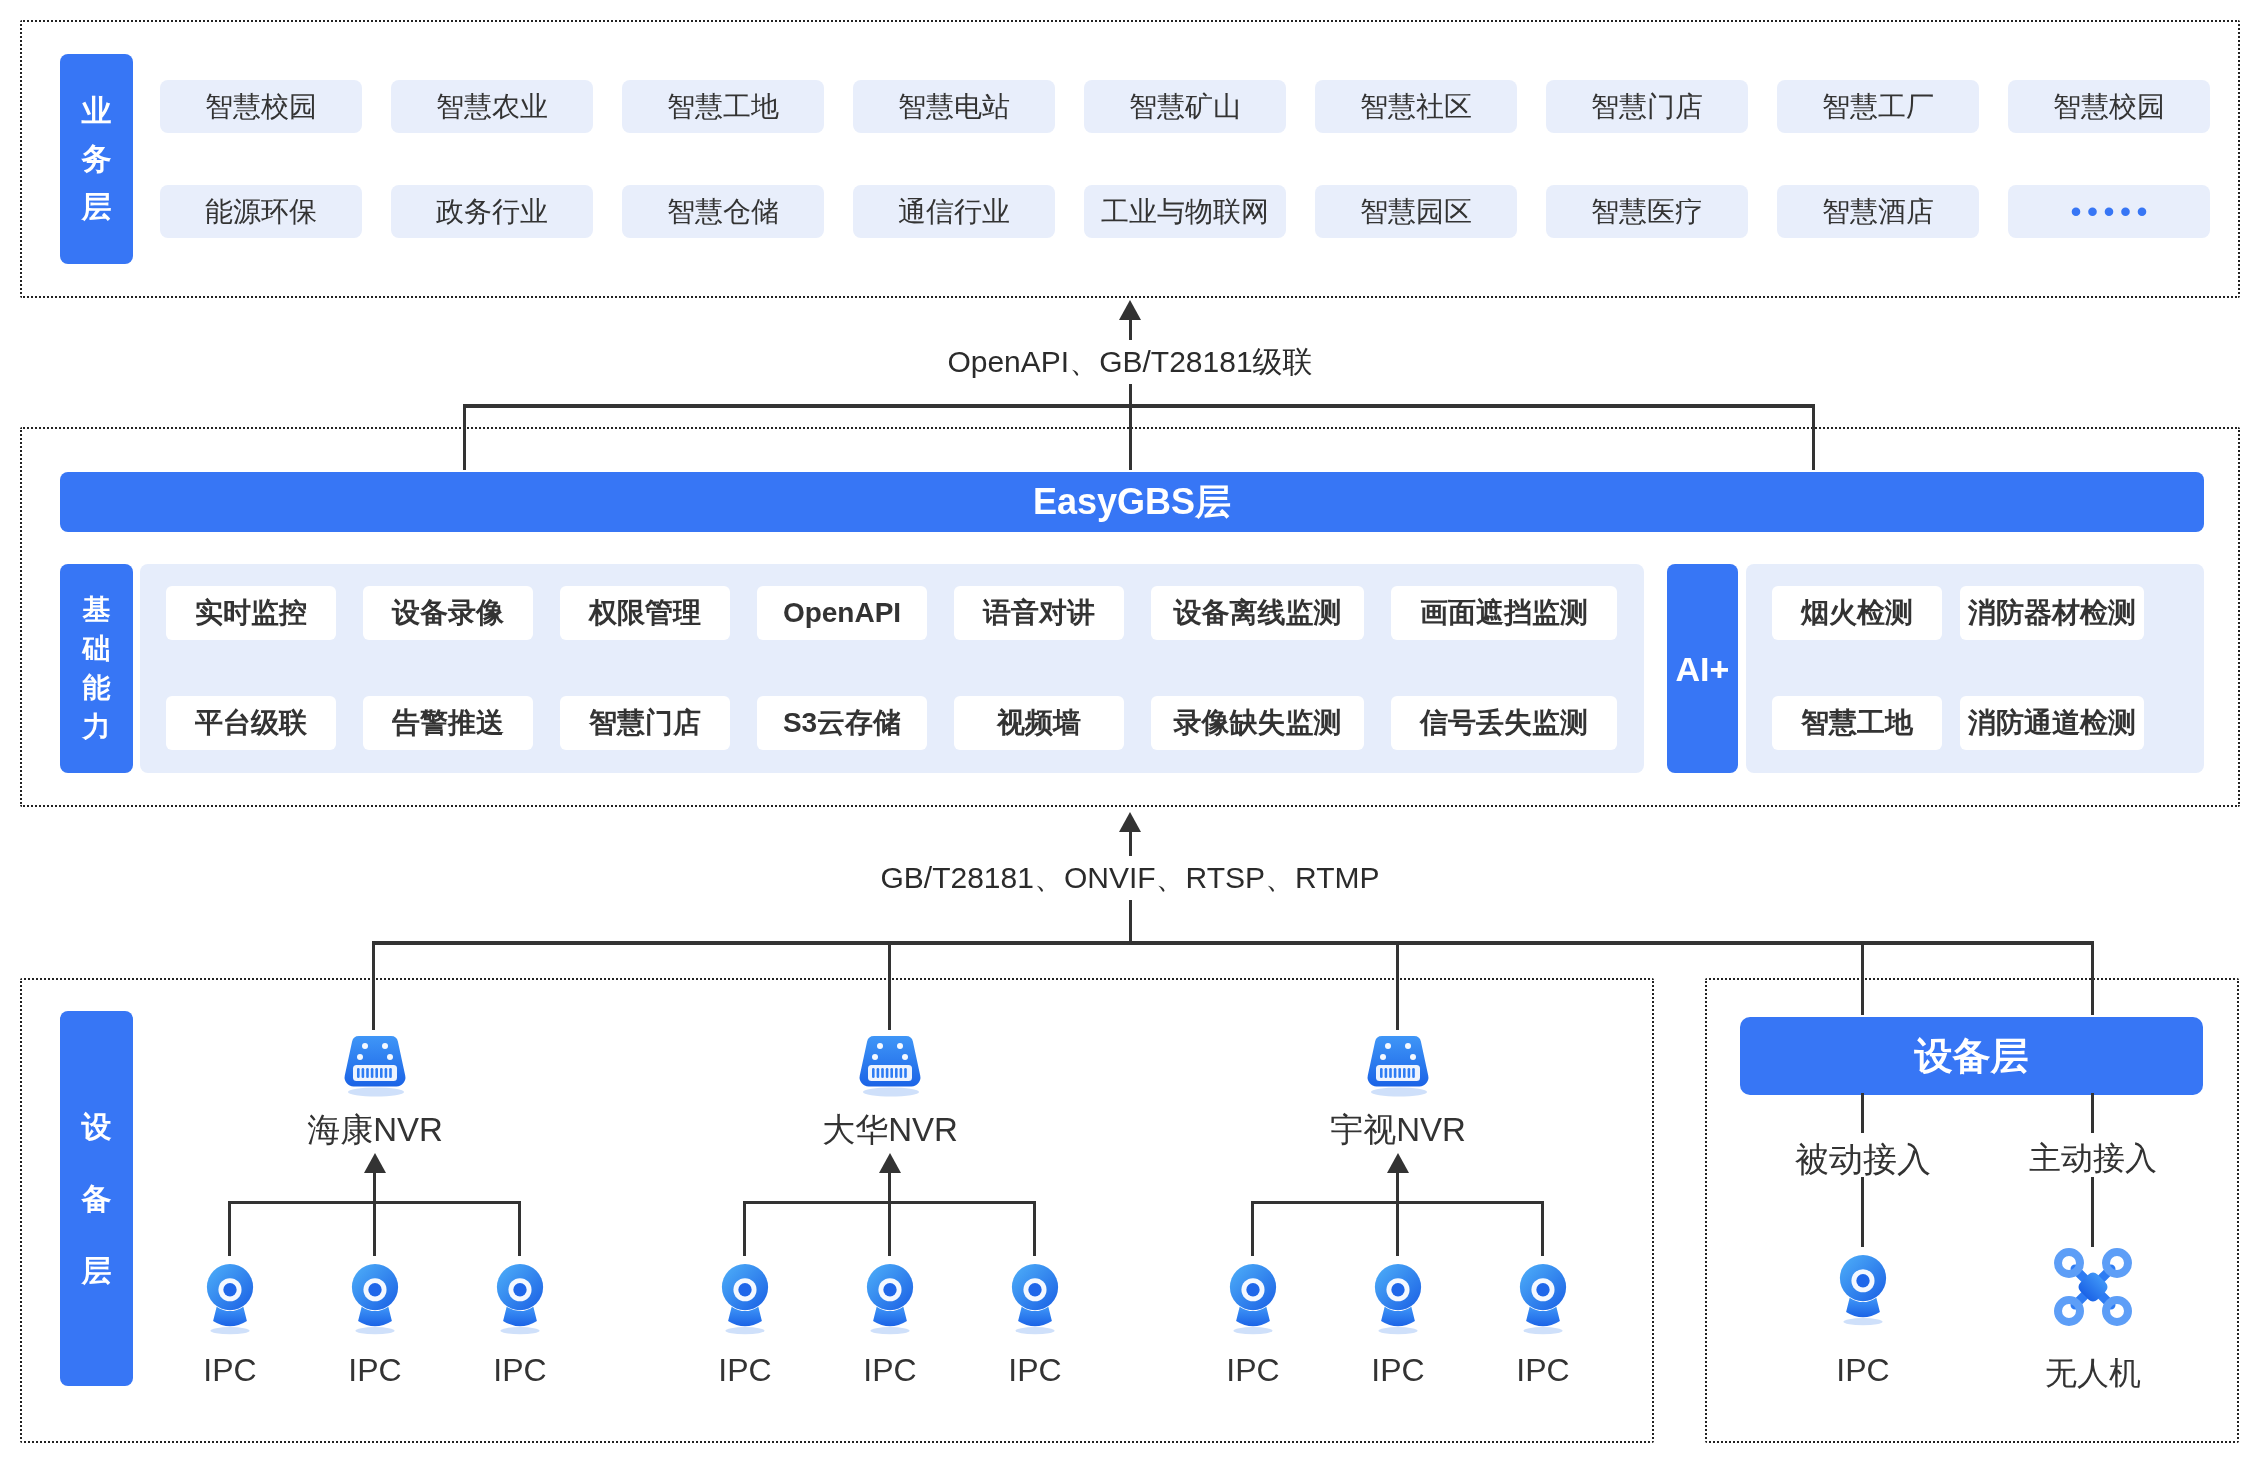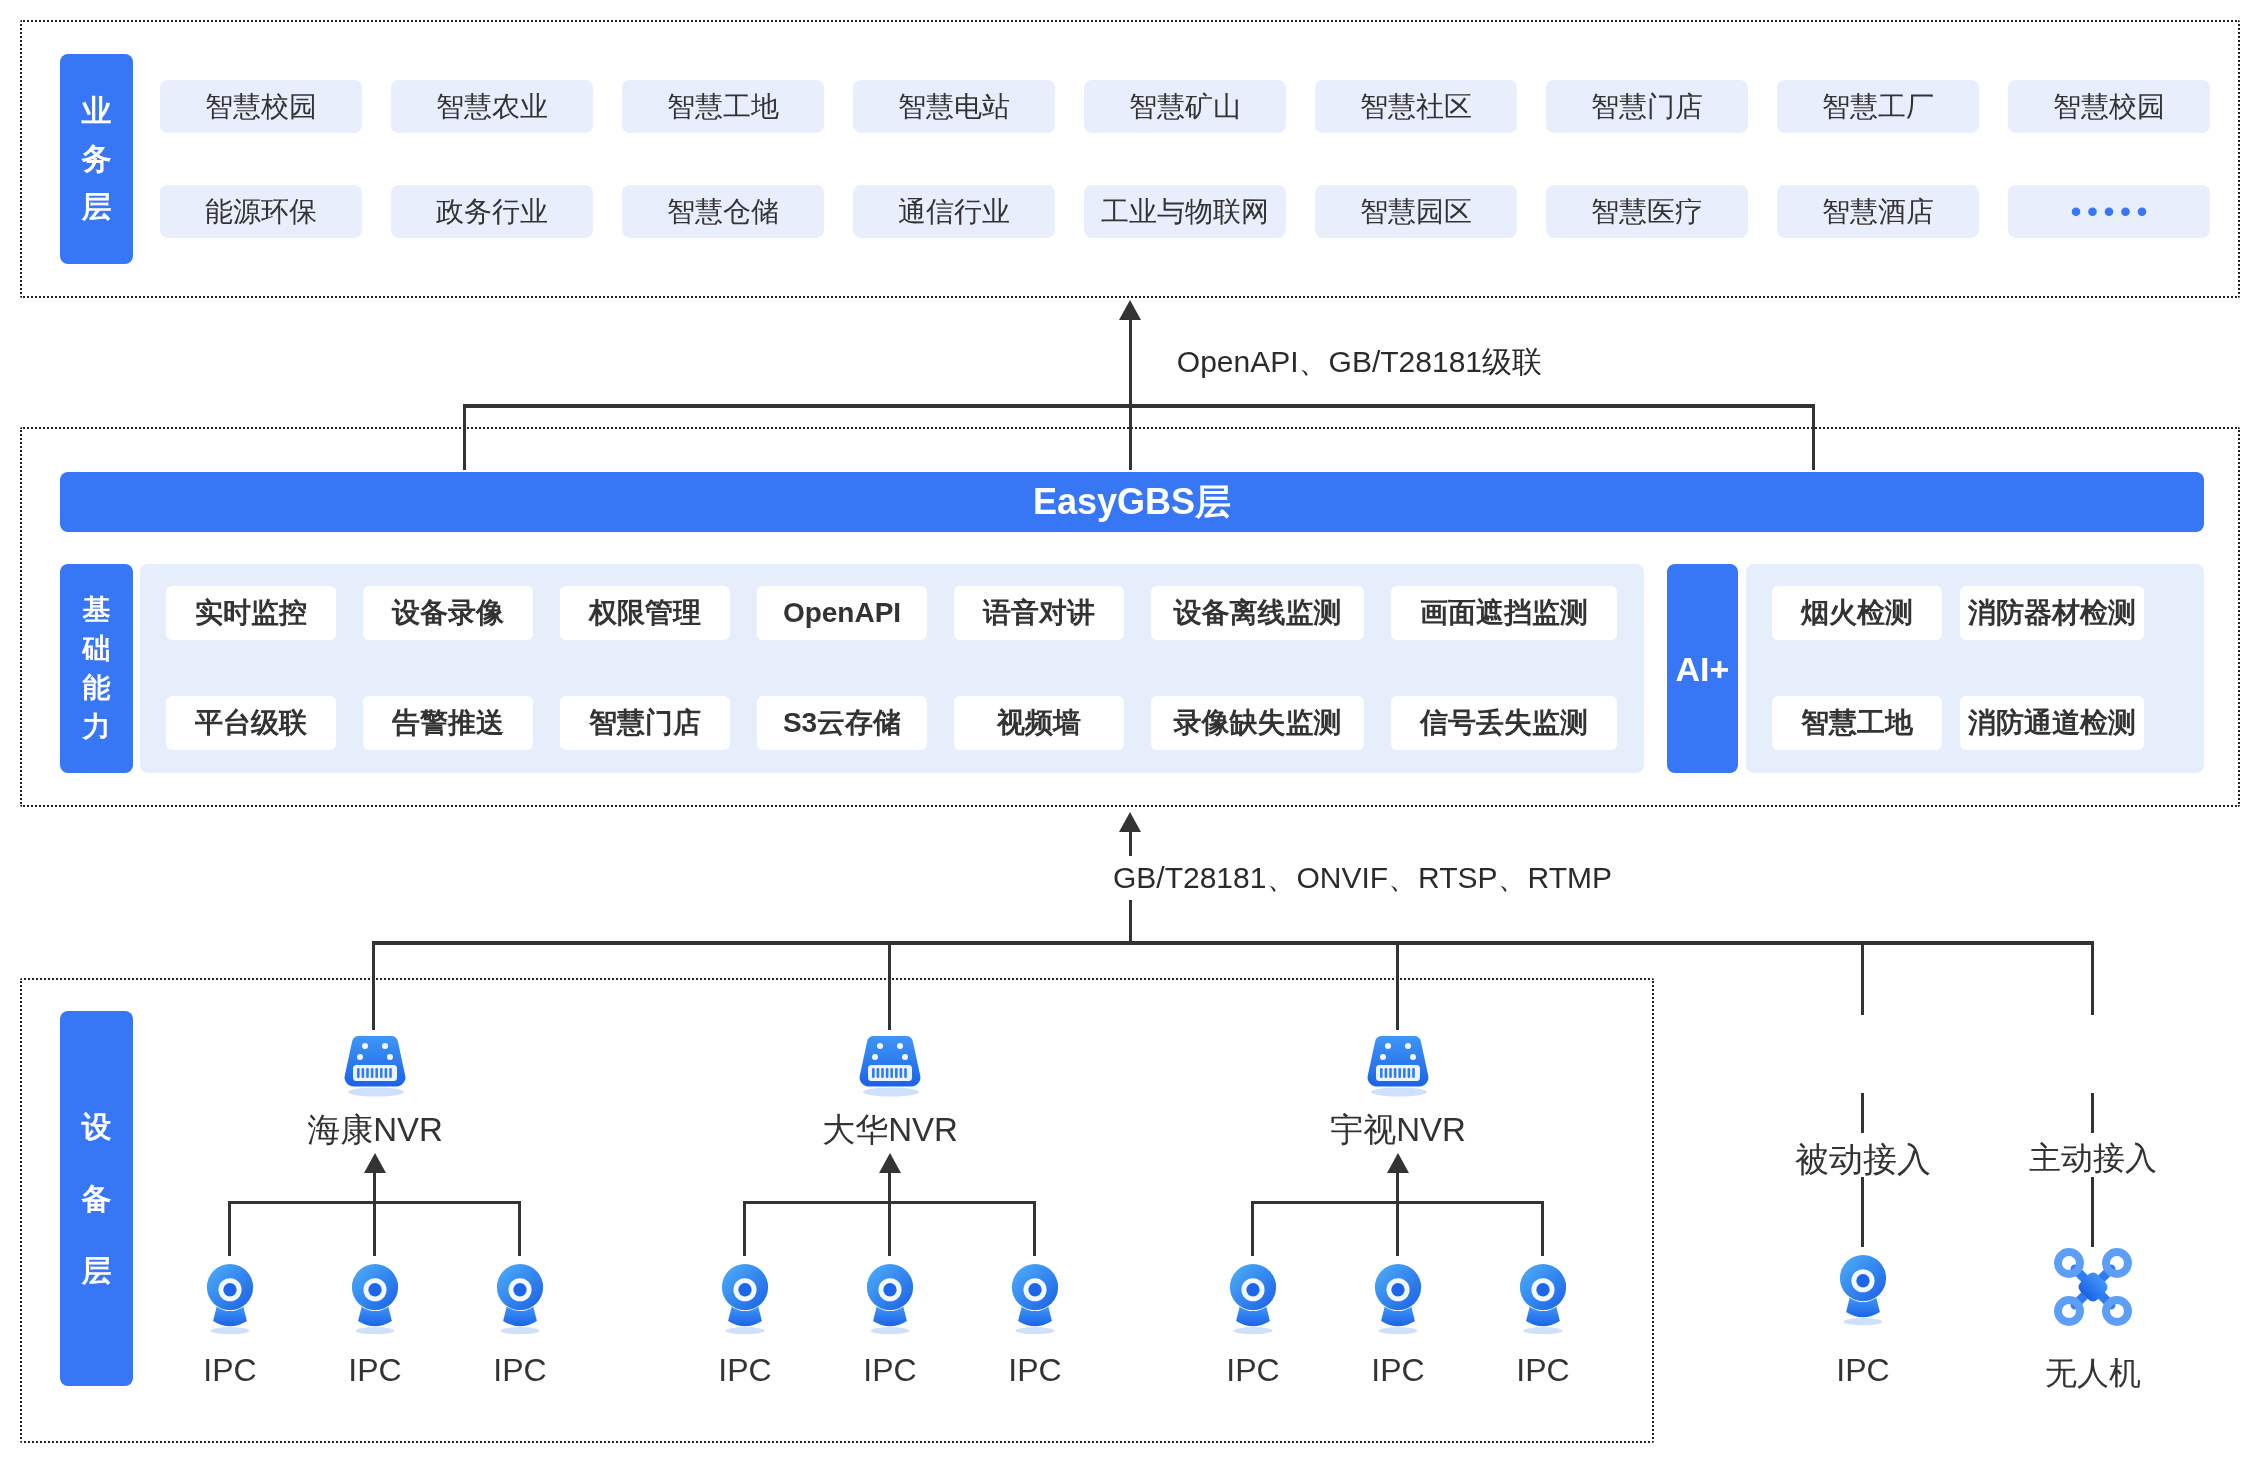--- a/index.html
+++ b/index.html
@@ -31,21 +31,21 @@
   .wchip{background:#fff;border-radius:6px;color:var(--text-dark);height:54px;
     display:flex;align-items:center;justify-content:center;font-size:28px;font-weight:700}
   .cw4{width:170px}.cw6{width:213px}.cw6b{width:226px}.cwa4{width:170px}.cwa6{width:184px}
 
   .vline{position:absolute;width:3px;background:var(--line);z-index:1}
   .hline{position:absolute;height:4px;background:var(--line);z-index:1}
   .hline3{position:absolute;height:3px;background:var(--line);z-index:1}
   .arrow-up{position:absolute;width:0;height:0;border-left:11px solid transparent;
     border-right:11px solid transparent;border-bottom:20px solid var(--line);z-index:1}
 
-  .conn-label{position:absolute;text-align:right;font-size:30px;color:#2b2b2b;z-index:3}
+  .conn-label{position:absolute;text-align:center;font-size:30px;color:#2b2b2b;z-index:3}
   .conn-label span{background:#fff;padding:0 18px;line-height:44px;display:inline-block}
 
   .dev-label{position:absolute;text-align:center;color:var(--text-dark);z-index:2;font-weight:500}
   .icon{position:absolute;z-index:2}
 </style>
 </head>
 <body>
 
 <svg width="0" height="0" style="position:absolute" aria-hidden="true">
   <defs>
@@ -259,20 +259,25 @@
   <svg class="icon" style="left:1366px;top:1256px;width:64px;height:80px">
       <use href="#sym-ipc"></use>
     </svg>
   <svg class="icon" style="left:1511px;top:1256px;width:64px;height:80px">
       <use href="#sym-ipc"></use>
     </svg>
   <div class="dev-label" style="left:1193px;top:1352px;width:120px;font-size:32px">IPC</div>
   <div class="dev-label" style="left:1338px;top:1352px;width:120px;font-size:32px">IPC</div>
   <div class="dev-label" style="left:1483px;top:1352px;width:120px;font-size:32px">IPC</div>
 
+  <div class="dotted" style="left:1705px;top:978px;width:534px;height:465px">
+    <div class="banner" style="left:33px;top:37px;width:463px;height:78px;font-size:38px;border-radius:10px">
+      <span>设备层</span>
+    </div>
+  </div>
   <div class="vline" style="left:1861px;top:1093px;height:40px"></div>
   <div class="vline" style="left:2091px;top:1093px;height:40px"></div>
   <div class="dev-label" style="left:1763px;top:1137px;width:200px;font-size:34px">被动接入</div>
   <div class="dev-label" style="left:1993px;top:1137px;width:200px;font-size:32px">主动接入</div>
   <div class="vline" style="left:1861px;top:1177px;height:70px"></div>
   <div class="vline" style="left:2091px;top:1177px;height:70px"></div>
   <svg class="icon" style="left:1831px;top:1247px;width:64px;height:80px">
       <use href="#sym-ipc"></use>
     </svg>
   <svg class="icon" style="left:2049px;top:1243px;width:88px;height:88px">

